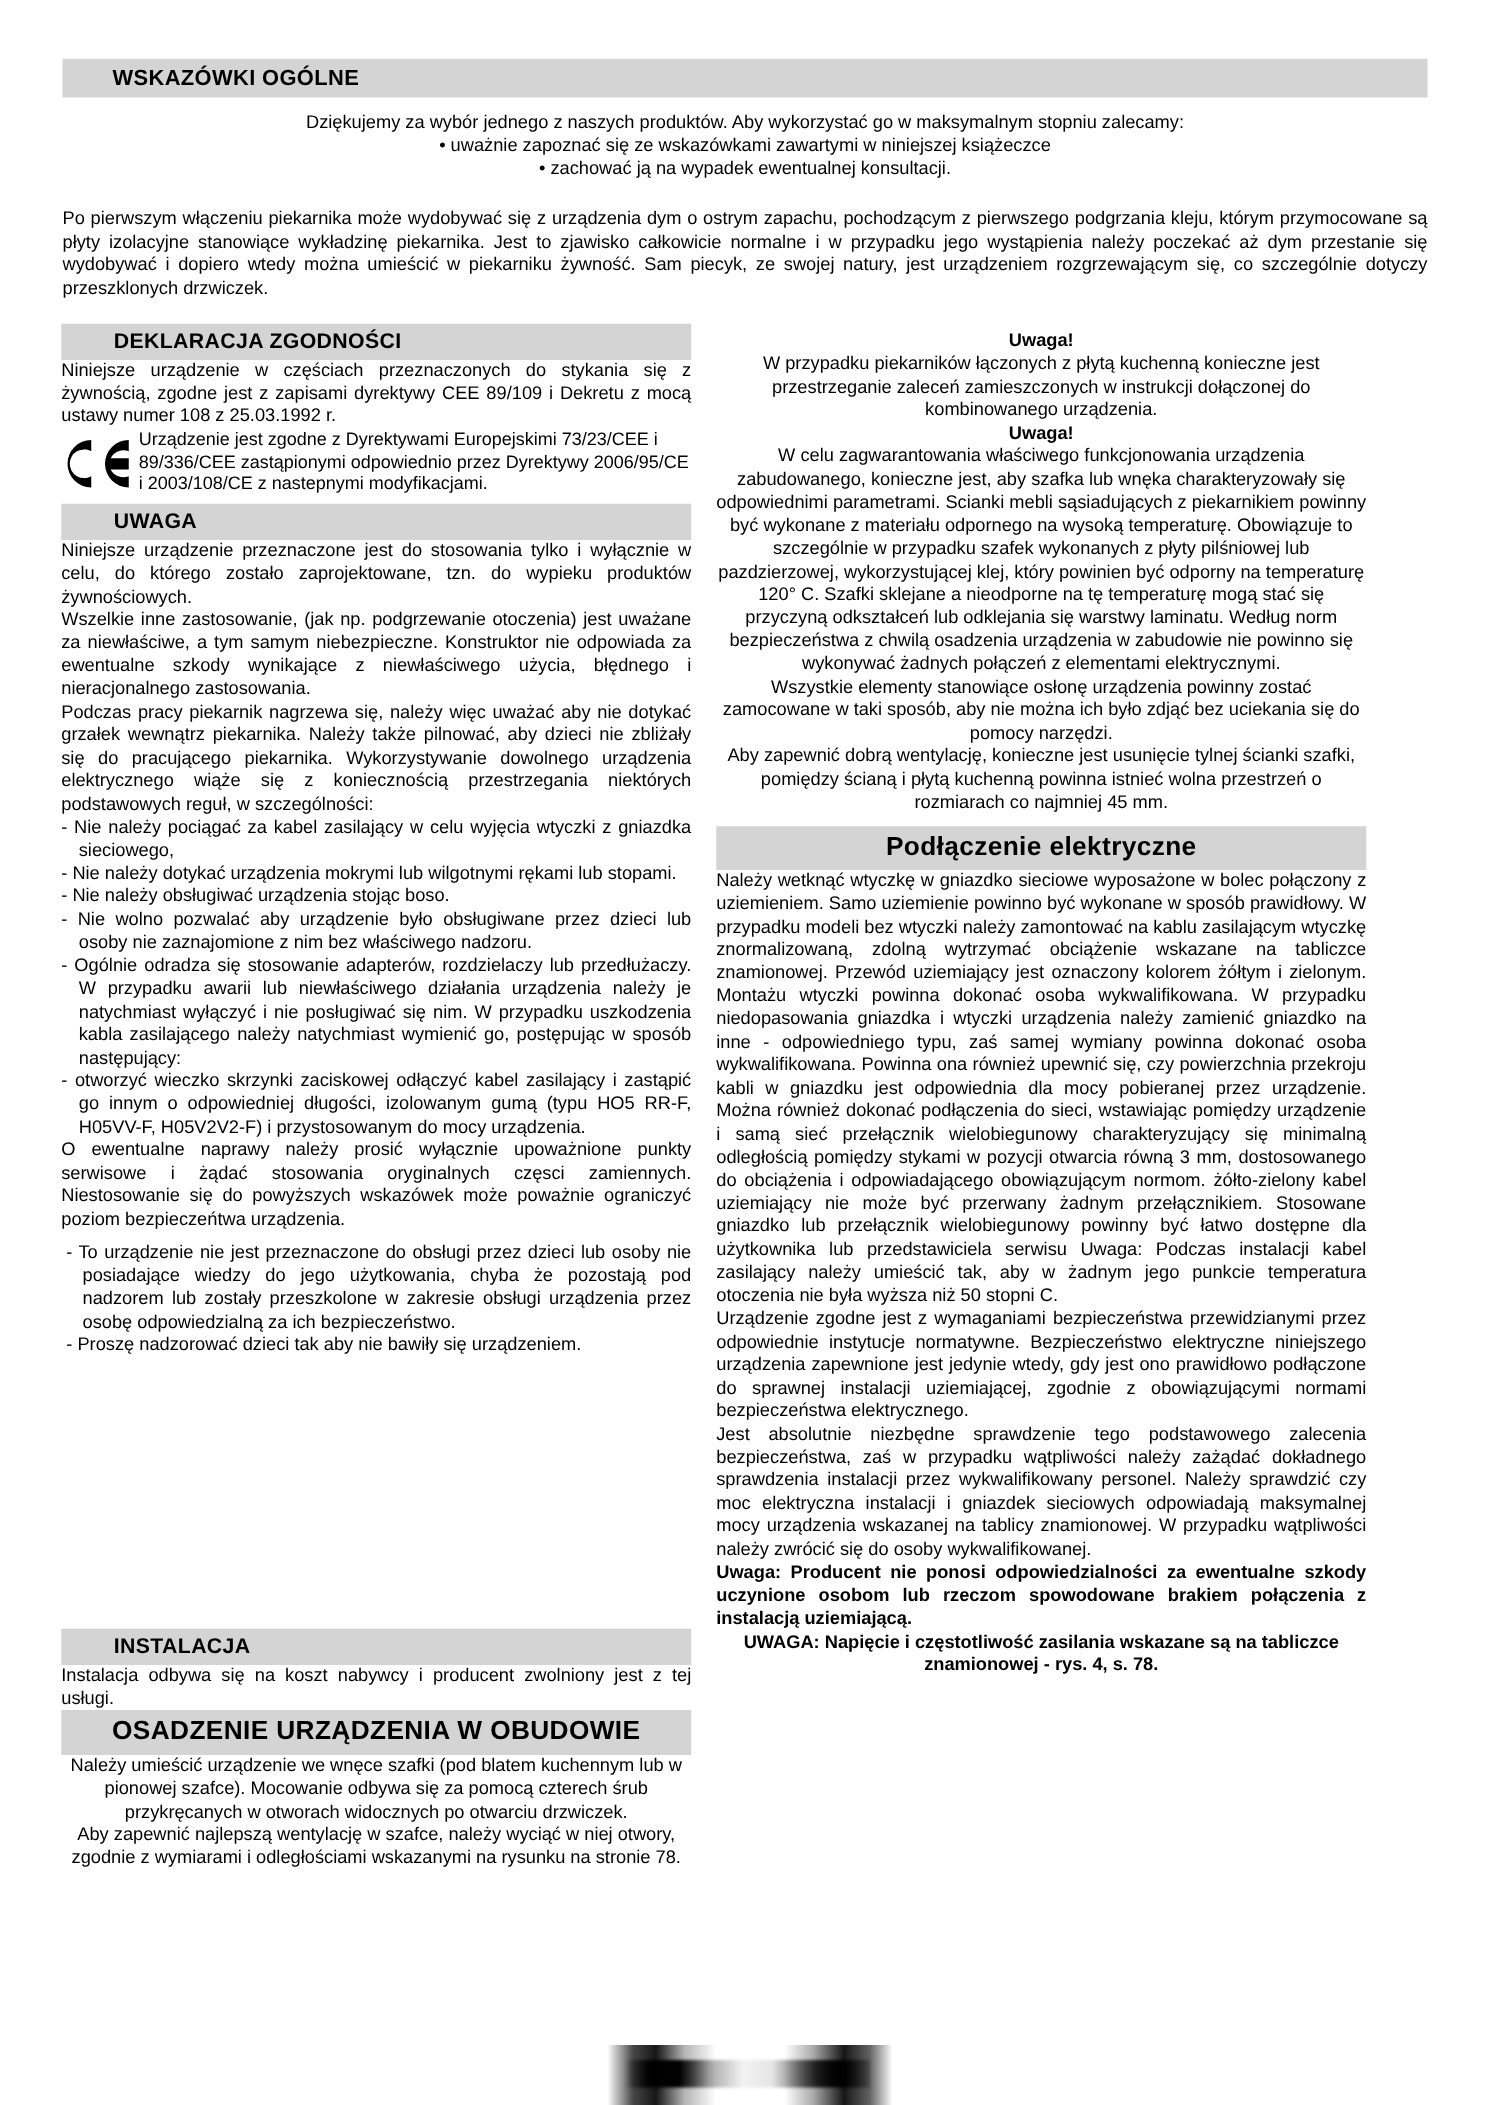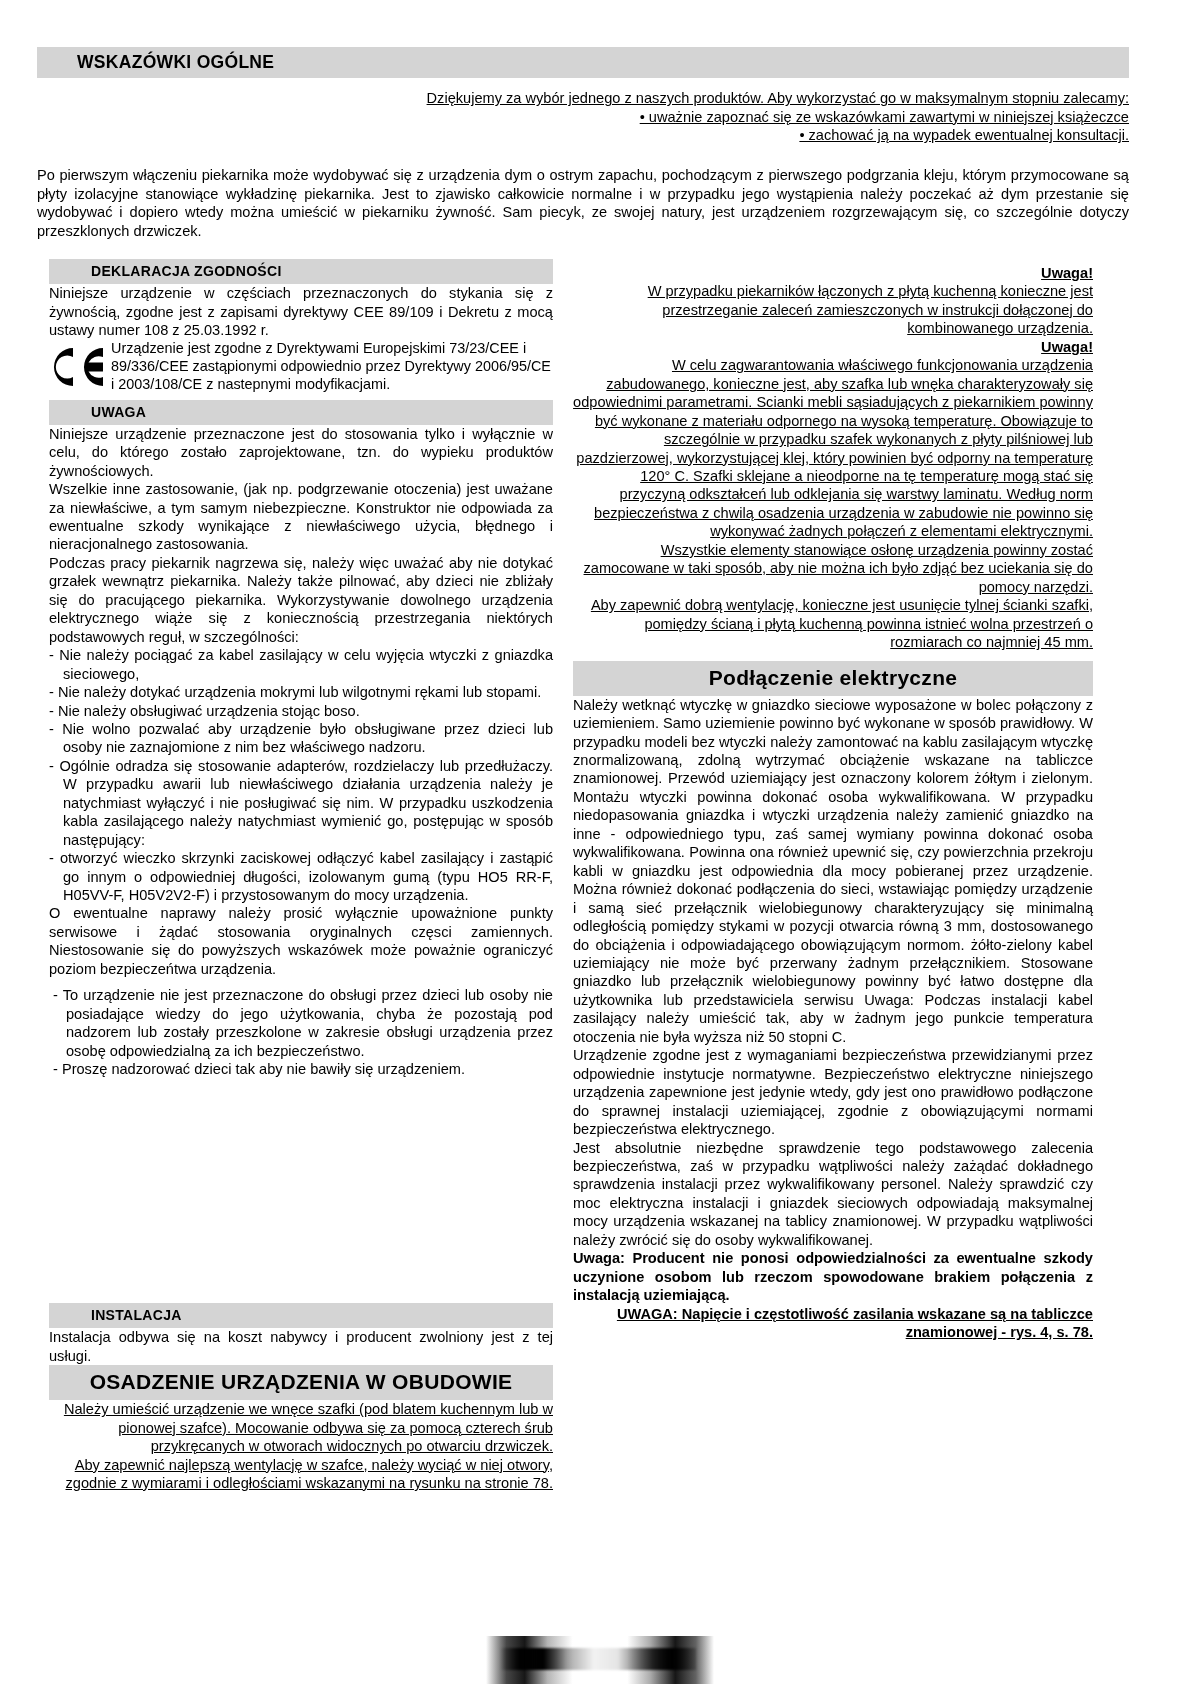--- a/index.html
+++ b/index.html
@@ -24,51 +24,51 @@
   
   .bar {
     background: #d4d4d4;
     font-weight: bold;
     font-size: 17.5px;
     letter-spacing: 0.3px;
     padding: 5px 0 6px 40px;
     line-height: 1.15;
   }
   .bar.small {
-    font-size: 14px;
+    font-size: 17px;
     padding: 4px 0 5px 42px;
   }
   .bar.center {
     padding-left: 0;
     text-align: center;
     font-size: 21px;
   }
   
   p {
     margin: 0;
     font-size: 14.6px;
     line-height: 1.265;
     text-align: justify;
   }
   p.just { text-align: justify; }
-  p.left { text-align: right; text-decoration: underline; }
+  p.left { text-align: center; }
   p.bold { font-weight: bold; }
   .sp8 { height: 8px; }
   .hang {
     padding-left: 14px;
     text-indent: -14px;
   }
   .hang2 {
     padding-left: 17px;
     text-indent: -13px;
   }
   
   #top-zone {
     position: absolute;
-    left: 37px;
+    left: 50px;
     top: 47px;
     width: 1092px;
   }
   #intro-lines { margin-top: 11px; }
   #smoke-para { margin-top: 22px; }
   
   #col-left {
     position: absolute;
     left: 49px;
     top: 259px;

